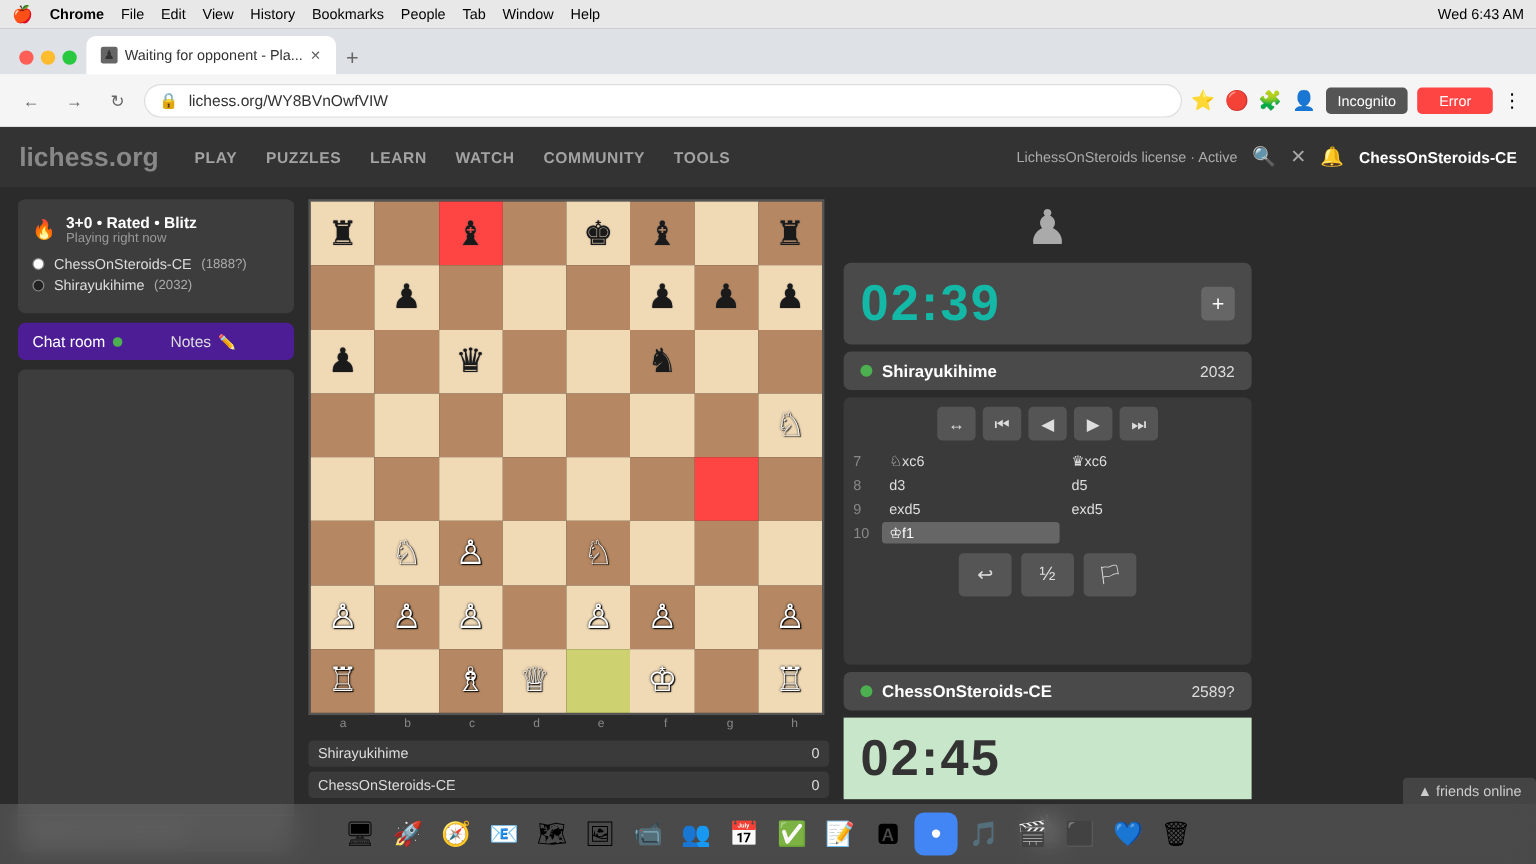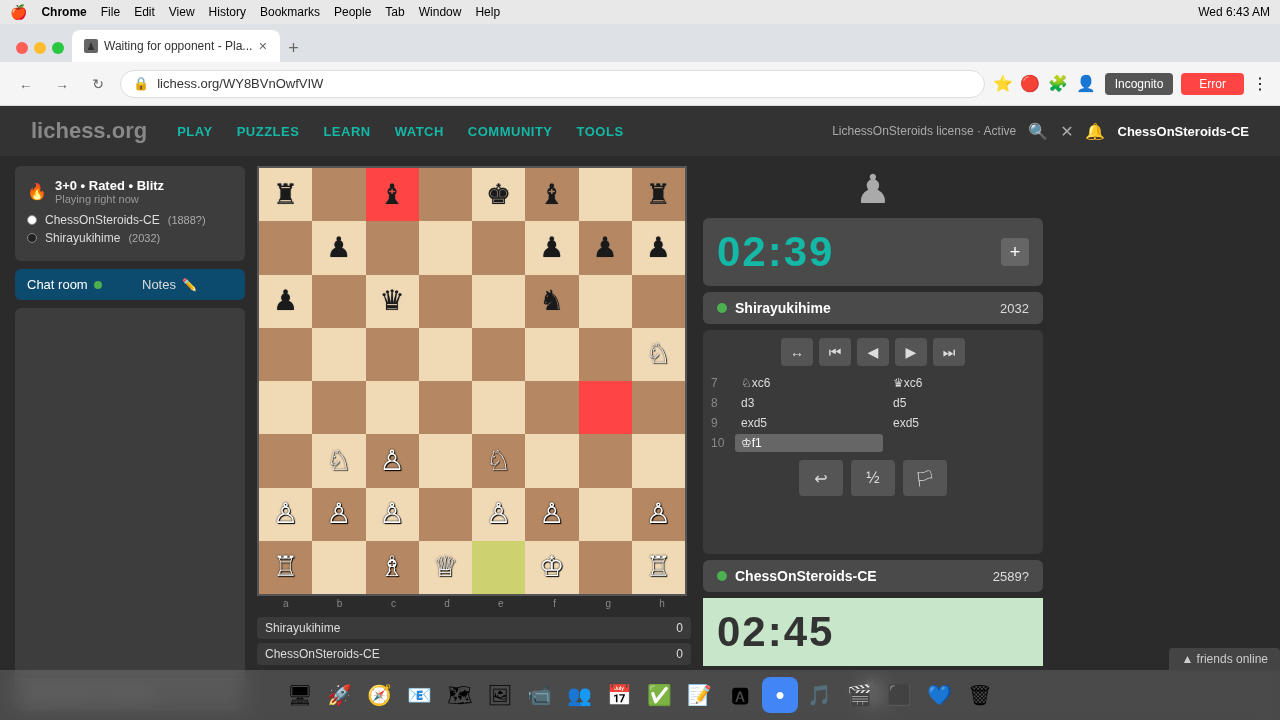--- a/index.html
+++ b/index.html
@@ -58,26 +58,26 @@
     .content-area {
       display: flex; height: calc(720px - 24px - 38px - 44px); background: #2b2b2b;
     }
 
     
     .lichess-container { flex: 1; background: #2b2b2b; display: flex; flex-direction: column; }
 
     
     .lichess-header {
       height: 50px; background: #333; display: flex; align-items: center;
-      padding: 0 31px; gap: 30px;
+      padding: 0 16px; gap: 30px;
     }
     .lichess-logo { font-size: 22px; font-weight: bold; color: #fff; }
     .lichess-logo span { color: #888; }
     .nav-items { display: flex; gap: 24px; align-items: center; }
-    .nav-item { color: #14b8a6; font-size: 13px; font-weight: 600; letter-spacing: 0.5px; cursor: pointer; text-transform: uppercase; }
+    .nav-item { color: #a3a3a3; font-size: 13px; font-weight: 600; letter-spacing: 0.5px; cursor: pointer; text-transform: uppercase; }
     .header-right { margin-left: auto; display: flex; align-items: center; gap: 12px; }
     .header-user { color: #fff; font-size: 13px; font-weight: 600; }
     .header-link { color: #aaa; font-size: 12px; }
 
     
     .game-area { display: flex; flex: 1; padding: 10px 15px; gap: 12px; }
 
     
     .left-panel { width: 230px; display: flex; flex-direction: column; gap: 8px; }
     .game-info-box {
@@ -87,21 +87,21 @@
     .fire-icon { font-size: 16px; }
     .game-type { color: #fff; font-size: 13px; font-weight: 600; }
     .game-subtitle { color: #999; font-size: 11px; }
     .player-row { display: flex; align-items: center; gap: 8px; margin: 4px 0; }
     .player-dot-white { width: 10px; height: 10px; border-radius: 50%; background: #fff; border: 1px solid #888; }
     .player-dot-black { width: 10px; height: 10px; border-radius: 50%; background: #222; border: 1px solid #888; }
     .player-name { color: #ddd; font-size: 12px; }
     .player-rating { color: #aaa; font-size: 11px; }
 
     .chat-notes-bar {
-      background: #0c4a6e; border-radius: 6px;
+      background: #4c1d95; border-radius: 6px;
       display: flex; align-items: center;
     }
     .chat-tab {
       flex: 1; padding: 8px 12px; font-size: 13px; color: #ddd;
       cursor: pointer; display: flex; align-items: center; gap: 6px;
     }
     .chat-tab.active { color: #fff; }
     .chat-dot { width: 8px; height: 8px; border-radius: 50%; background: #4caf50; }
     .notes-tab { flex: 1; padding: 8px 12px; font-size: 13px; color: #ddd; cursor: pointer; display: flex; align-items: center; gap: 6px; }
     .pencil-icon { color: #aaa; font-size: 12px; }

